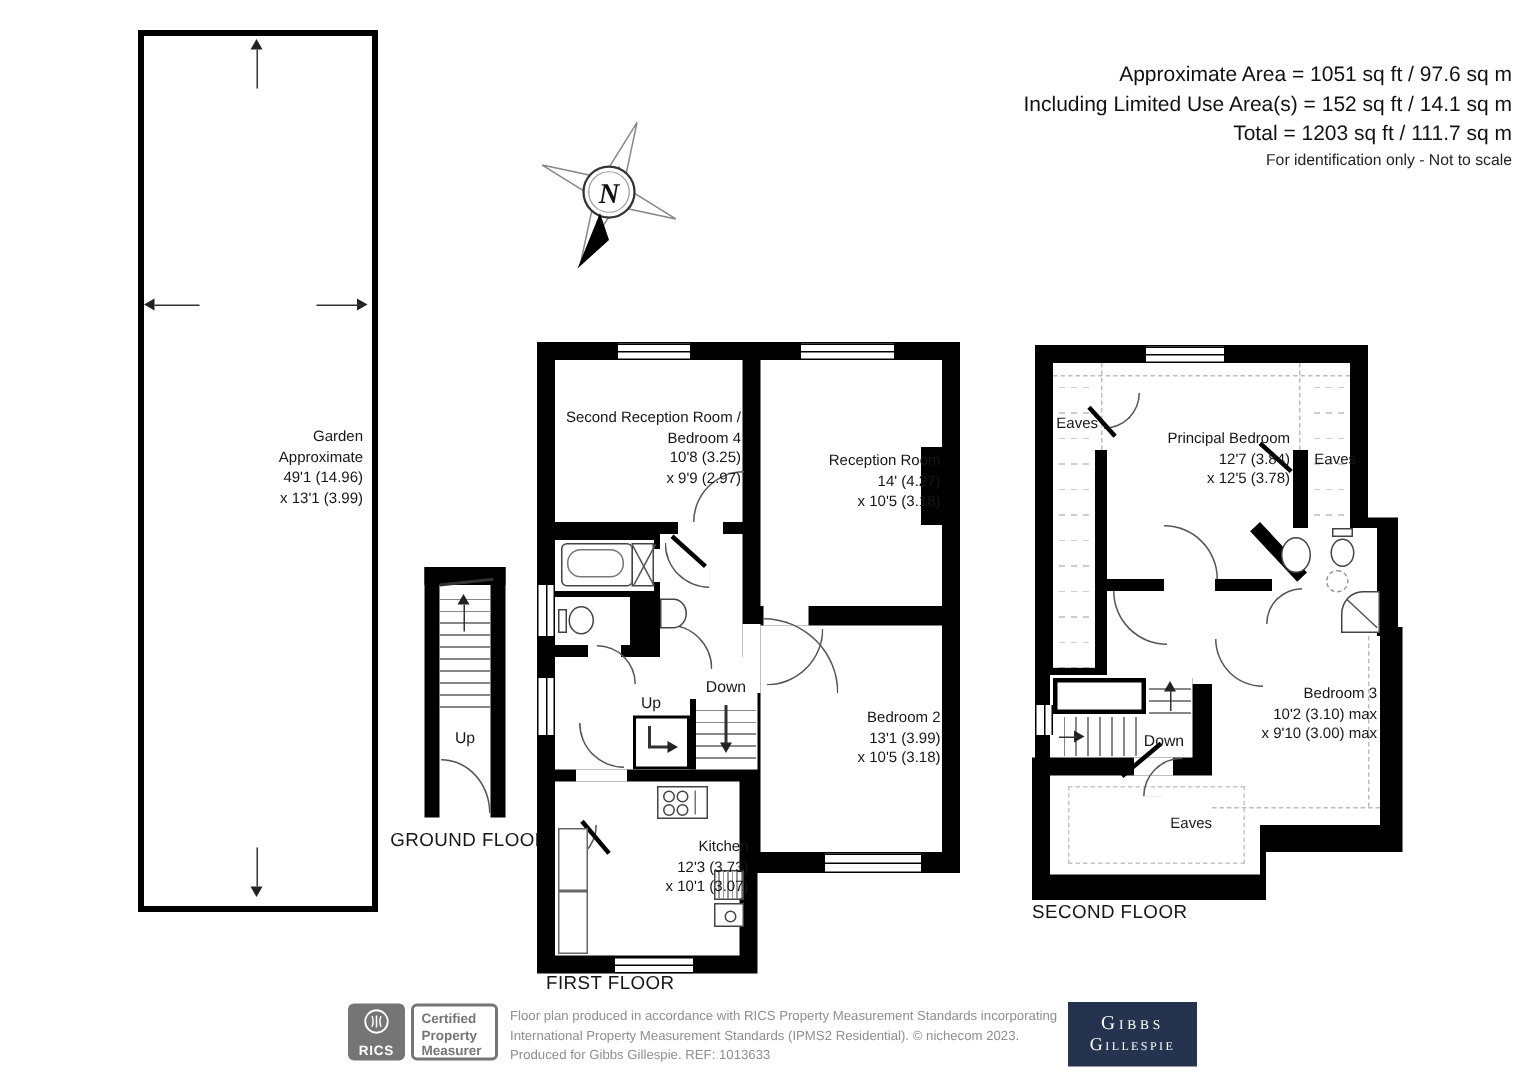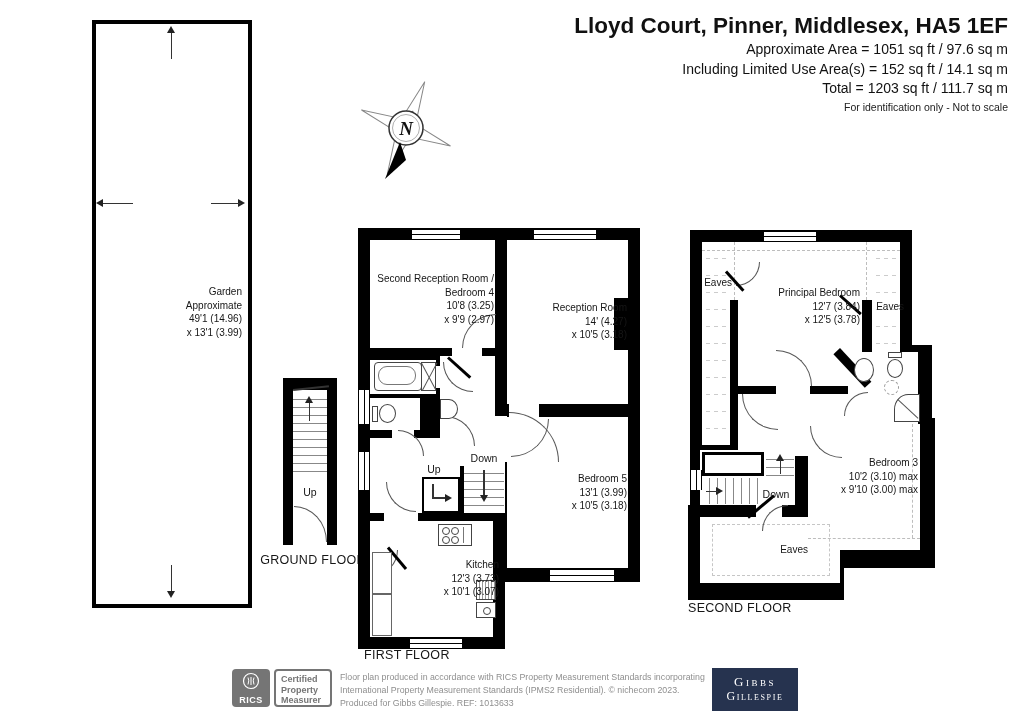--- a/index.html
+++ b/index.html
@@ -58,21 +58,20 @@
      font-family:"Liberation Serif",serif;text-align:center;font-variant:small-caps;box-sizing:border-box;padding-top:7px}
   .gibbs-l1{font-size:13px;letter-spacing:2.5px;line-height:14px}
   .gibbs-l2{font-size:12px;letter-spacing:1.6px;line-height:14px}
   .legend-text{position:absolute;left:0;right:0;top:7px;font-size:11px;font-weight:bold;line-height:14px;text-align:center;color:#111}
 </style>
 </head>
 <body>
 
 <div class="page">
 
-  <div class="hdr-title">Lloyd Court, Pinner, Middlesex, HA5 1EF</div>
   <div class="hdr-area">
     <div>Approximate Area = 1051 sq ft / 97.6 sq m</div>
     <div>Including Limited Use Area(s) = 152 sq ft / 14.1 sq m</div>
     <div>Total = 1203 sq ft / 111.7 sq m</div>
   </div>
   <div class="hdr-note">For identification only - Not to scale</div>
 
   <svg class="abs" style="left:356px;top:76px" width="100" height="105" viewBox="0 0 100 105">
     <g transform="rotate(22 50 52)" fill="#fff" stroke="#888" stroke-width="1">
       <polygon points="50,2 57,42 50,34 43,42"></polygon>
@@ -211,21 +210,21 @@
       <div>Bedroom 4</div>
       <div>10'8 (3.25)</div>
       <div>x 9'9 (2.97)</div>
     </div>
     <div class="lb" style="left:509px;top:301px;width:118px">
       <div>Reception Room</div>
       <div>14' (4.27)</div>
       <div>x 10'5 (3.18)</div>
     </div>
     <div class="lb" style="left:509px;top:472px;width:118px">
-      <div>Bedroom 5</div>
+      <div>Bedroom 2</div>
       <div>13'1 (3.99)</div>
       <div>x 10'5 (3.18)</div>
     </div>
     <div class="lb" style="left:384px;top:558px;width:115px">
       <div>Kitchen</div>
       <div>12'3 (3.73)</div>
       <div>x 10'1 (3.07)</div>
     </div>
     <div class="floor-label" style="left:364px;top:648px">FIRST FLOOR</div>
   </div>

